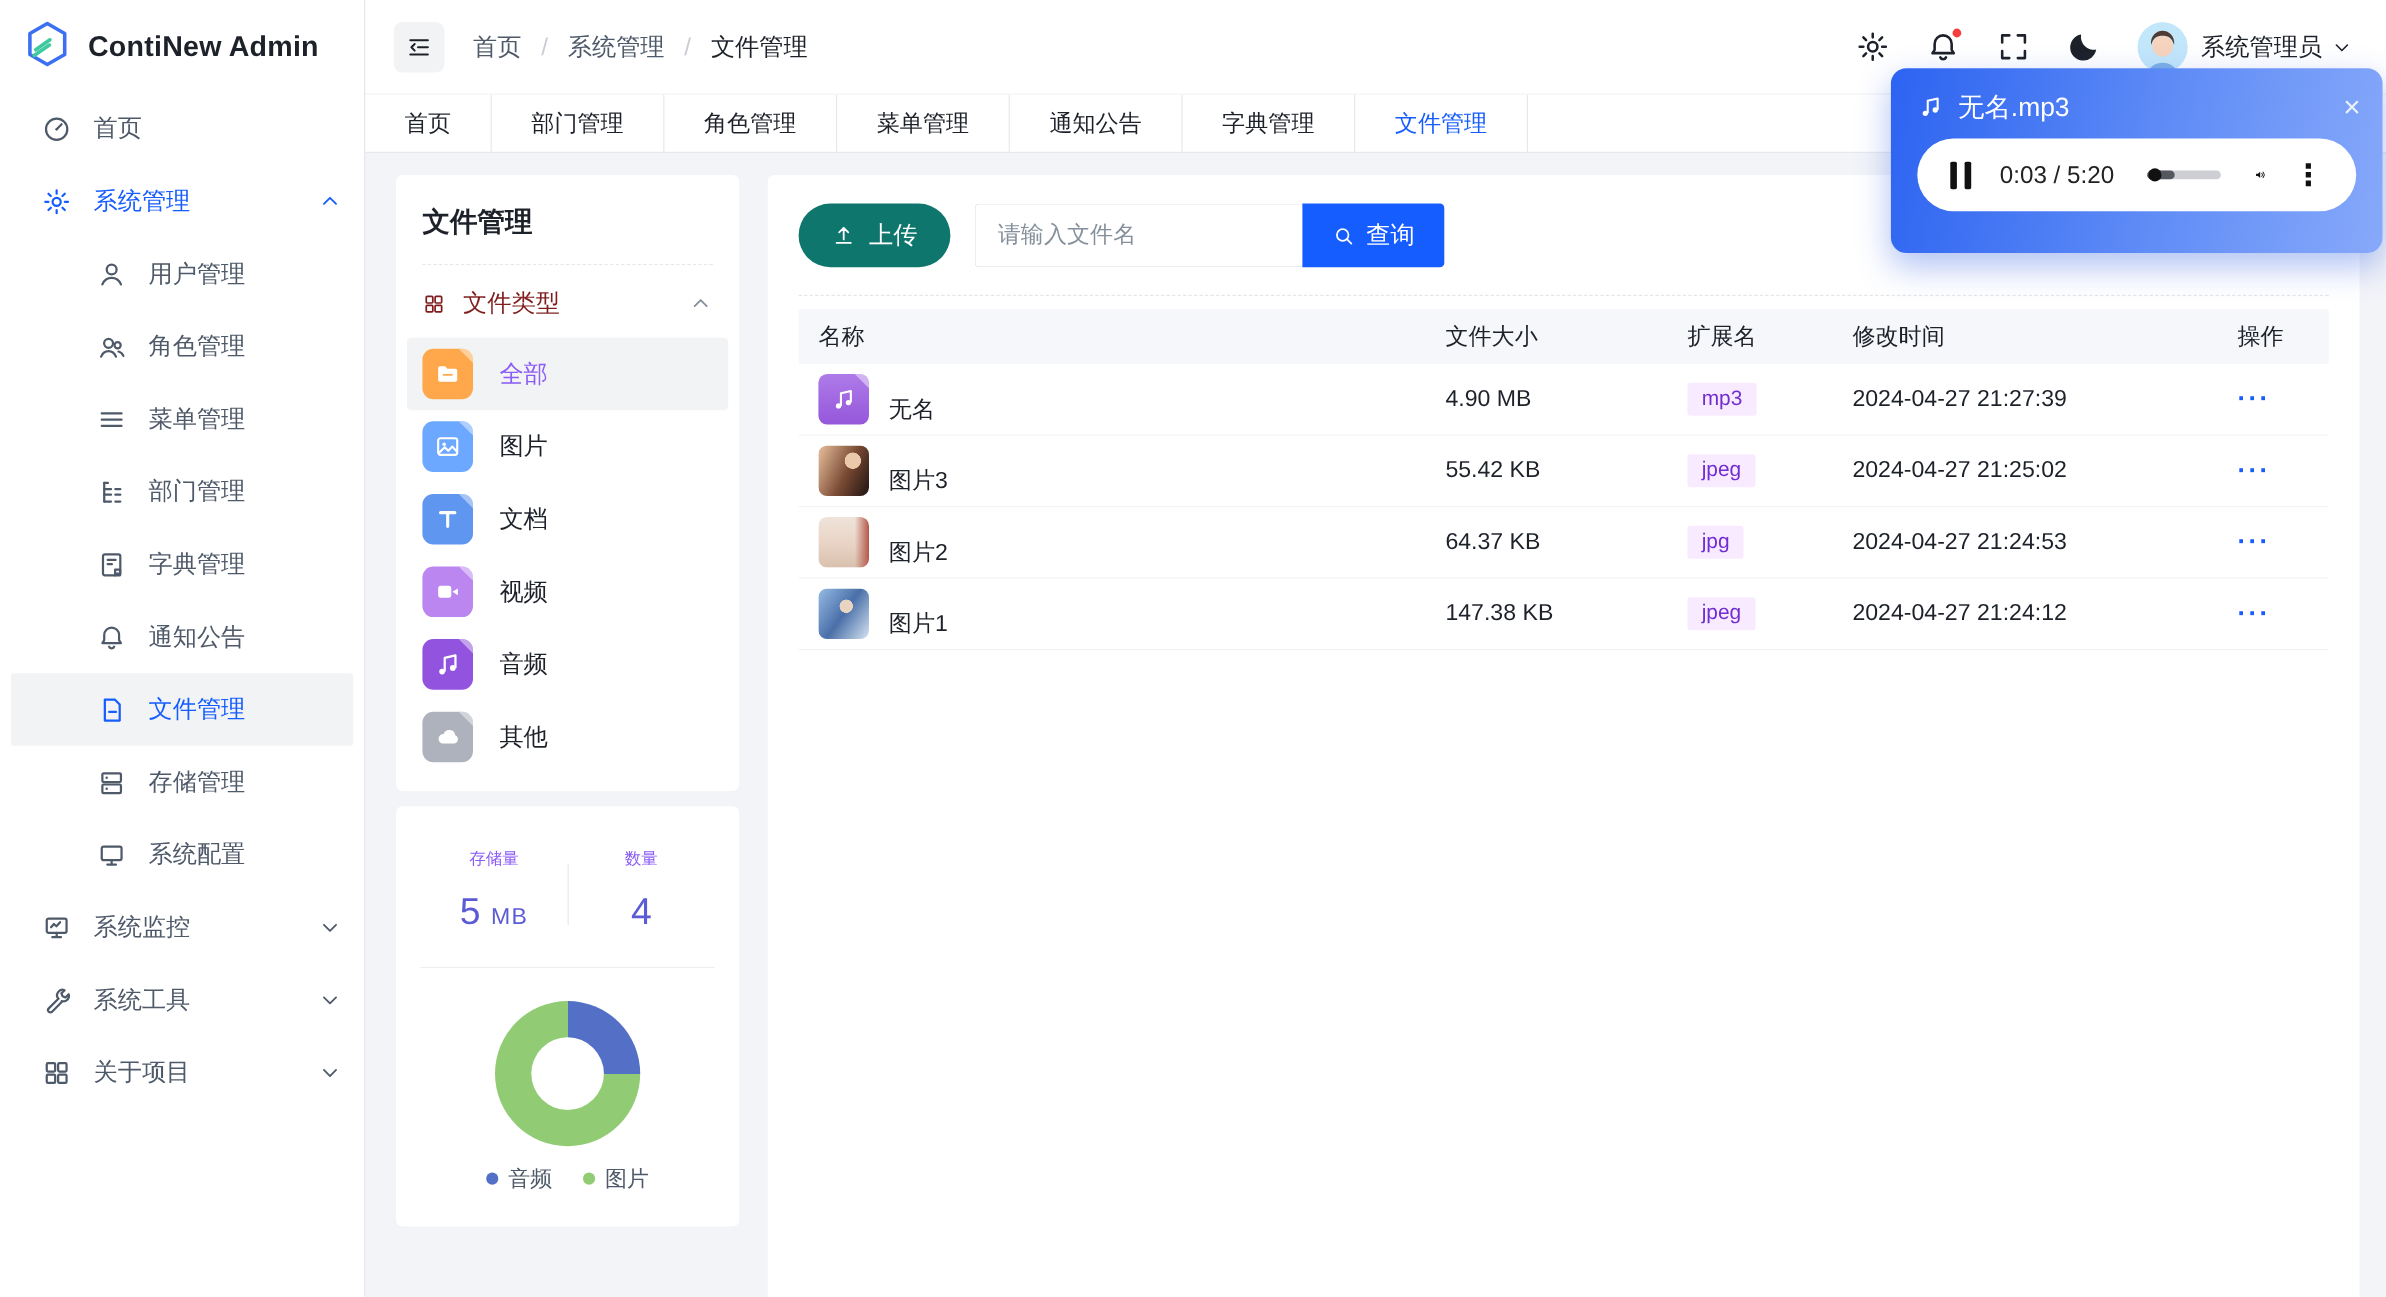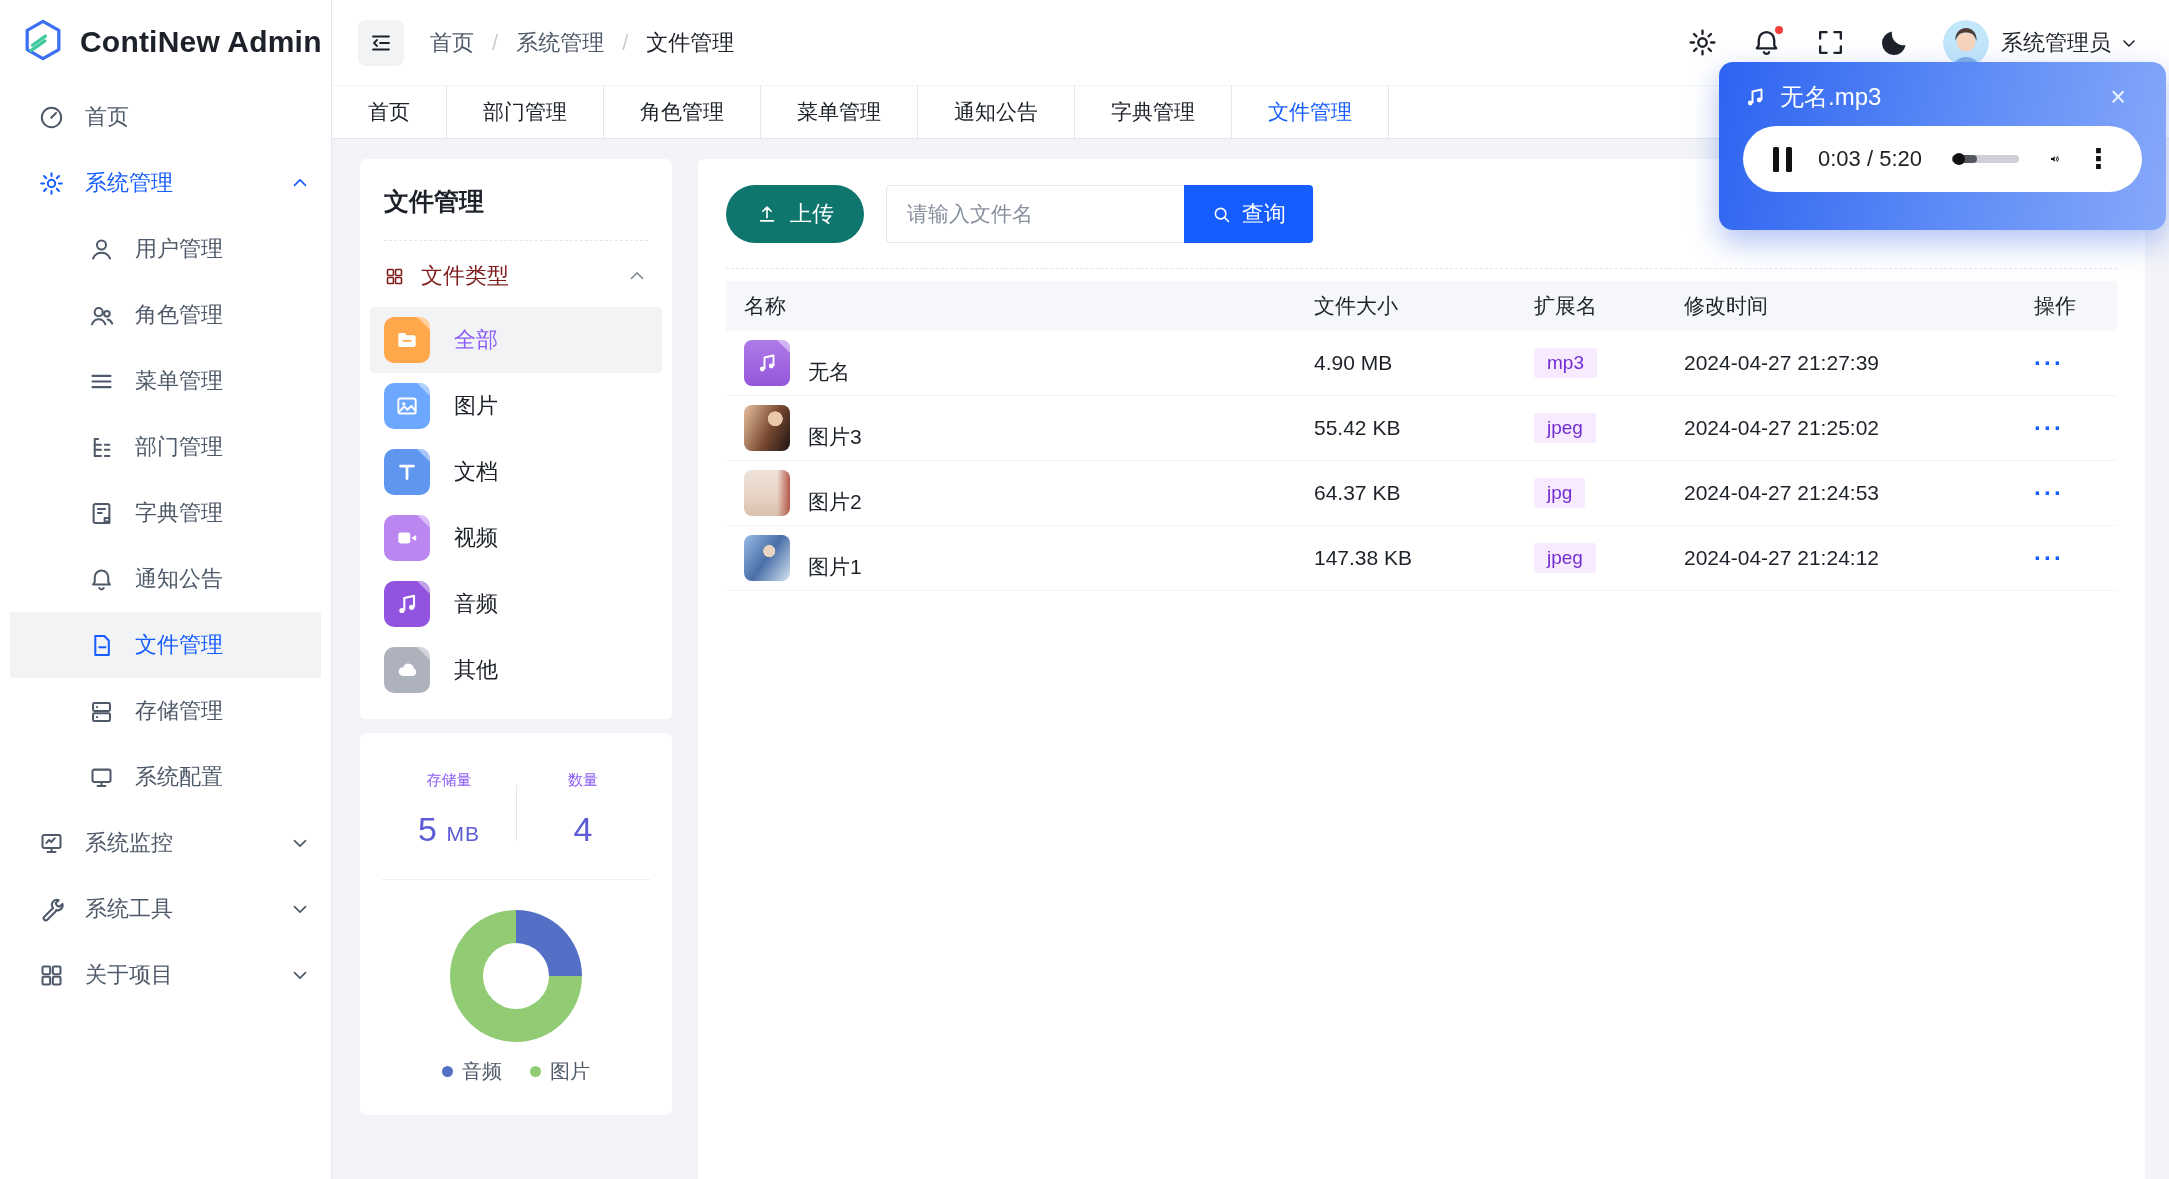--- a/index.html
+++ b/index.html
@@ -3,21 +3,21 @@
 <meta charset="utf-8">
 <style>
   html,body{margin:0;padding:0;width:2169px;height:1179px;overflow:hidden;
     font-family:"Liberation Sans","DejaVu Sans",sans-serif;background:#F3F4F8;color:#1D2129;}
   *{box-sizing:border-box}
   .ic{fill:none;stroke:currentColor;stroke-width:1.8;stroke-linecap:round;stroke-linejoin:round;display:block}
 
   
   .sidebar{position:fixed;left:0;top:0;width:332px;height:1179px;background:#fff;border-right:1px solid #E5E6EB;z-index:5}
   .logo-row{height:84px;display:flex;align-items:center;padding-left:20px;gap:14px}
-  .logo-title{font-size:30px;font-weight:700;color:#1D2129;letter-spacing:.2px}
+  .logo-title{font-size:26px;font-weight:700;color:#1D2129;letter-spacing:.2px}
   .menu-item{height:66px;display:flex;align-items:center;padding:0 20px 0 38px;gap:20px;color:#4E5969;font-size:22px;cursor:pointer}
   .menu-item .mi{width:27px;height:27px;flex:none}
   .menu-item .lbl{flex:1;white-space:nowrap}
   .menu-item .chev{width:22px;height:22px;color:#4E5969}
   .menu-item.parent-open{color:#165DFF}
   .menu-item.parent-open .chev{color:#165DFF}
   .sub-item{padding-left:88px}
   .menu-item.active{background:#F2F3F5;color:#165DFF;margin:0 10px;padding-left:78px;border-radius:2px}
 
   
@@ -95,21 +95,21 @@
   .thumb-p3{background:radial-gradient(circle at 68% 30%,#e9c9a9 0 16%,rgba(0,0,0,0) 17%),linear-gradient(115deg,#d9b08f 8%,#7a4a33 55%,#2e1d18 92%)}
   .thumb-p2{background:linear-gradient(90deg,rgba(0,0,0,0) 72%,#b5584a 100%),linear-gradient(180deg,#efe3da 0%,#e8d3c4 55%,#d9c0ae 100%)}
   .thumb-p1{background:radial-gradient(circle at 55% 35%,#e8d4c0 0 15%,rgba(0,0,0,0) 16%),linear-gradient(125deg,#8fb4de 5%,#4a6fa8 50%,#c7d8ea 95%)}
   .badge{display:inline-block;padding:4px 13px;border-radius:3px;background:#F9EBFF;color:#722ED1;font-size:19px}
   .dots{color:#165DFF;font-weight:700;font-size:24px;letter-spacing:2px;cursor:pointer}
 
   
   .player{position:fixed;left:1719px;top:62px;width:447px;height:168px;border-radius:14px;
     background:linear-gradient(102deg,#2C63F1 0%,#5F8CF6 55%,#87A9FA 100%);
     box-shadow:0 12px 30px rgba(31,82,224,.35);z-index:20;color:#fff}
-  .player-head{display:flex;align-items:center;gap:13px;padding:19px 40px 0 24px;font-size:24px}
+  .player-head{display:flex;align-items:center;gap:13px;padding:19px 20px 0 24px;font-size:24px}
   .player-head svg{width:24px;height:24px}
   .player-close{margin-left:auto;font-size:27px;opacity:.85;cursor:pointer;line-height:1}
   .player-pill{margin:13px 24px 0;height:66px;background:#fff;border-radius:33px;display:flex;align-items:center;padding:0 30px;color:#1a1a1a}
   .pause{display:flex;gap:7px;cursor:pointer}
   .pause span{width:6px;height:25px;background:#111;border-radius:1.5px}
   .ptime{font-size:22px;margin-left:26px;color:#222;white-space:nowrap}
   .ptrack{position:relative;width:152px;height:8px;border-radius:4px;background:#CDCFD4;margin-left:30px;cursor:pointer}
   .pplayed{position:absolute;left:0;top:0;height:8px;border-radius:4px;background:#55585E}
   .pknob{position:absolute;left:1px;top:-2px;width:12px;height:12px;border-radius:50%;background:#111}
   .vol{margin-left:30px;width:28px;height:28px;color:#111;cursor:pointer}

